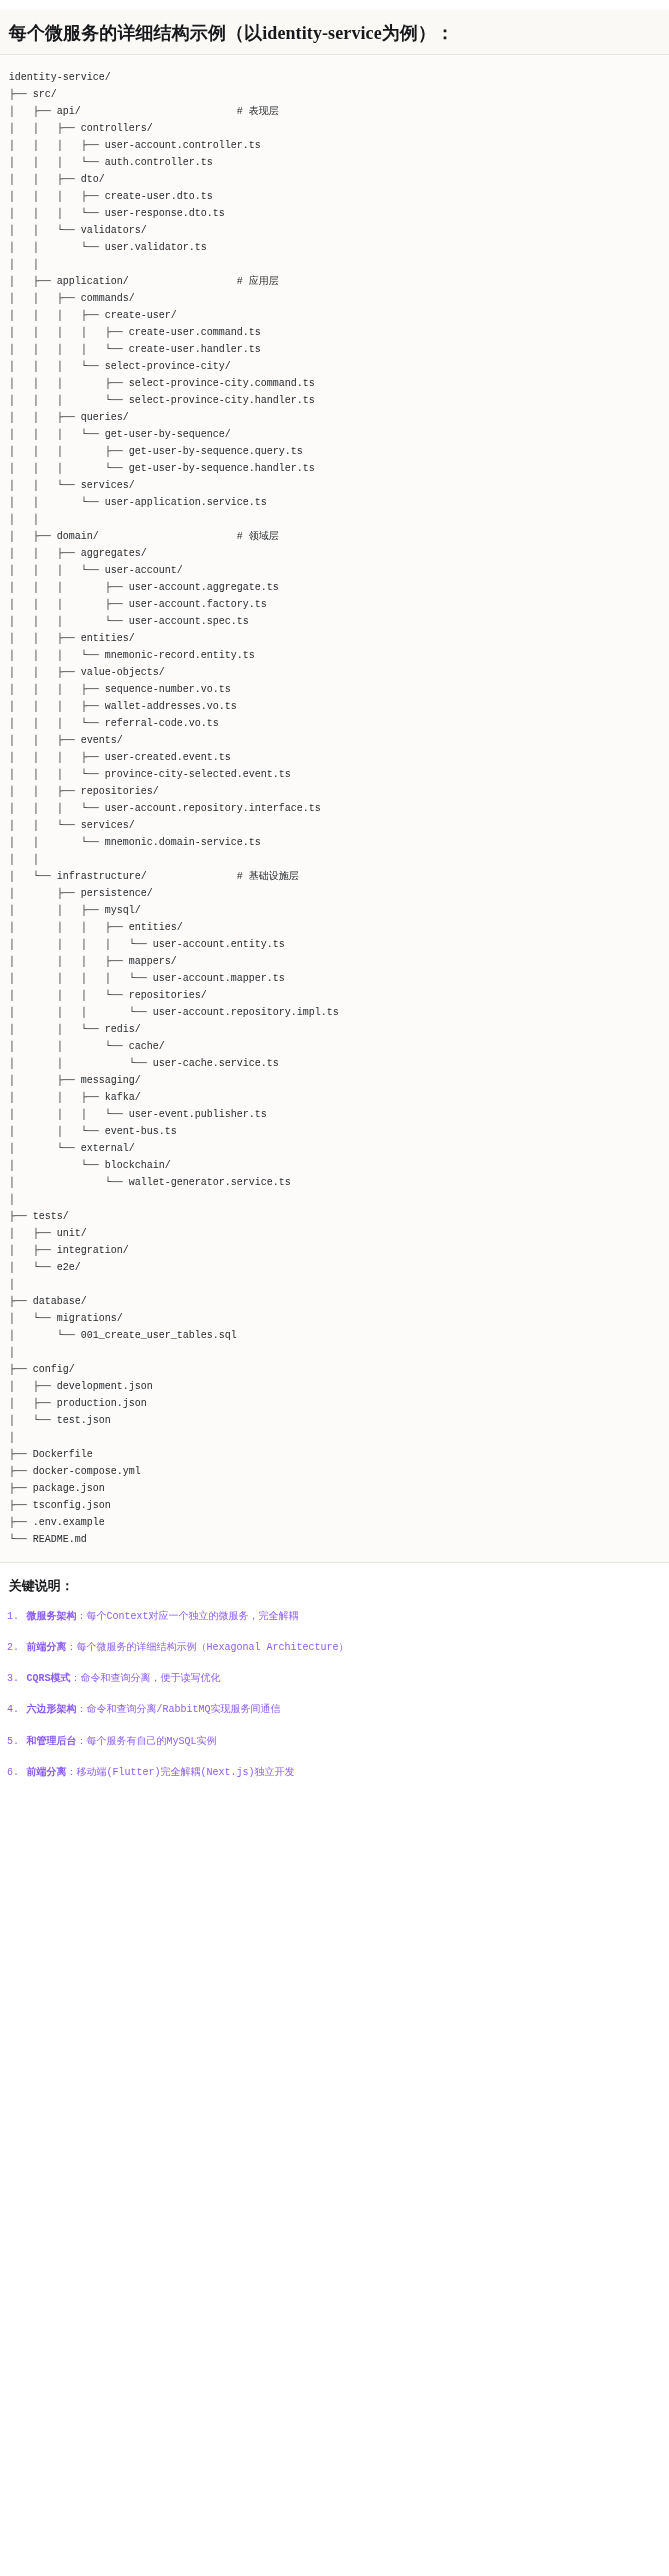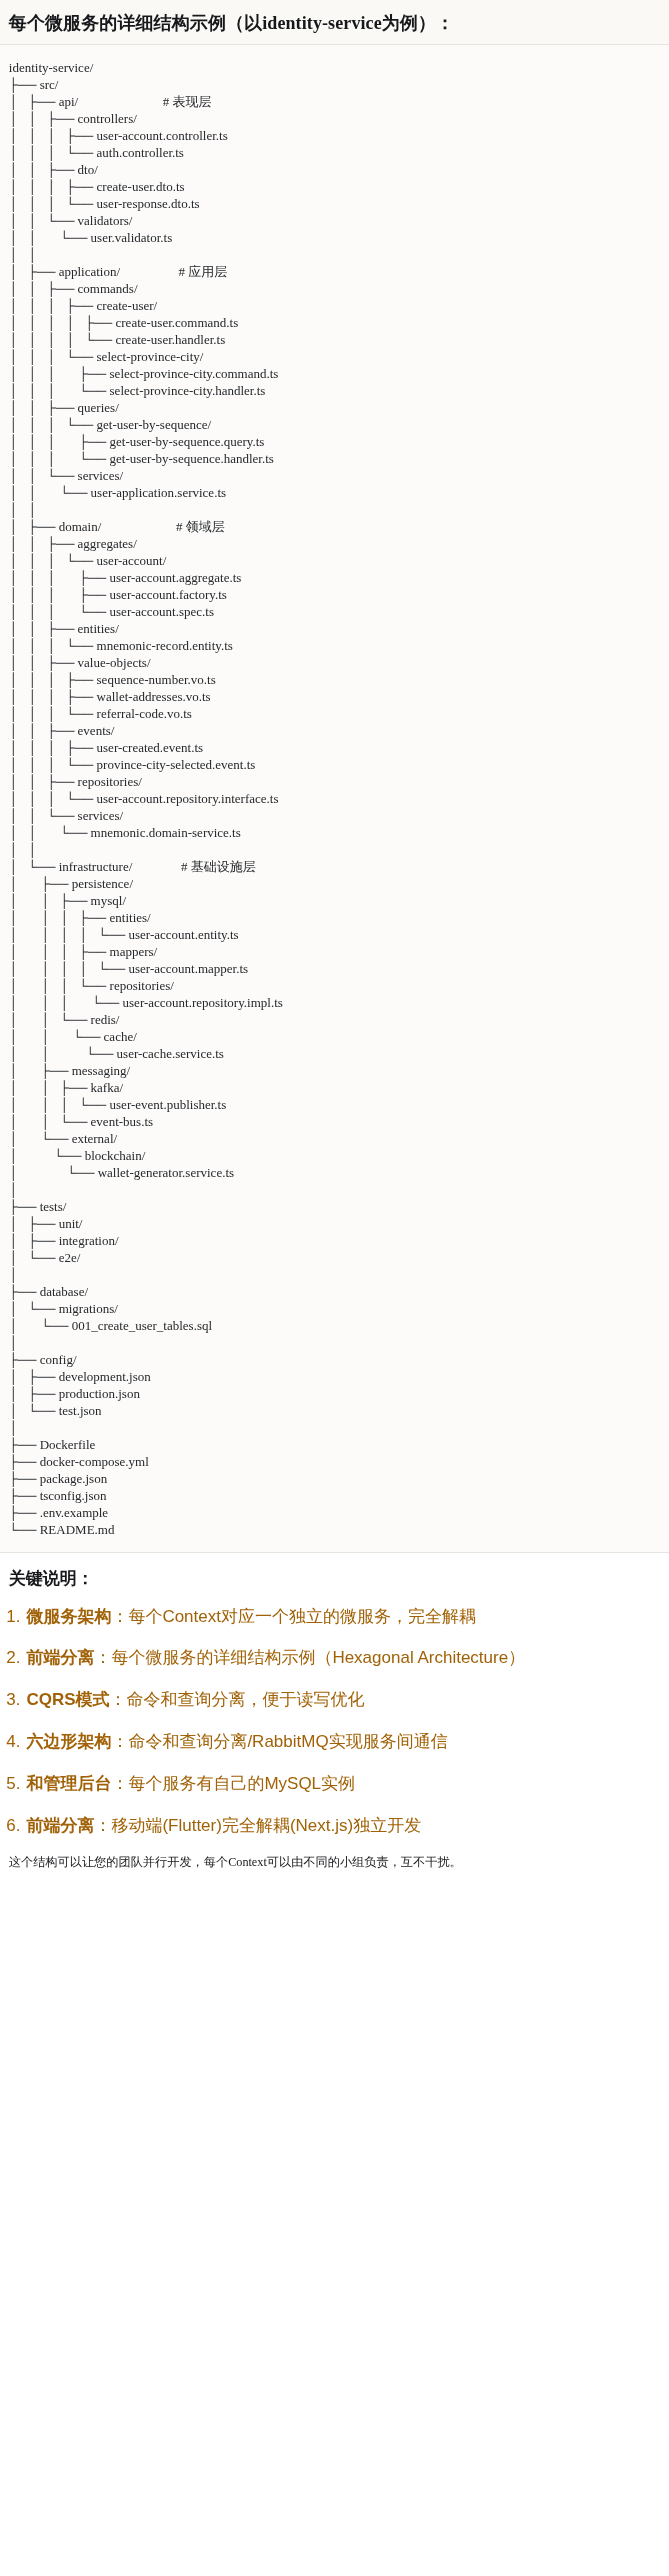--- a/index.html
+++ b/index.html
@@ -11,20 +11,21 @@
   body {
     width: 669px;
     font-family: "Liberation Sans", sans-serif;
     color: #1f2328;
     -webkit-font-smoothing: antialiased;
   }
   .page {
     width: 669px;
     box-sizing: border-box;
     background: #ffffff;
+    margin-top: 10px;
   }
 
   
   .doc-title {
     margin: 0;
     padding: 11.3px 11.3px 8.8px 8.8px;
     font-family: "Liberation Serif", serif;
     font-size: 18px;
     font-weight: 700;
     line-height: 1.35;
@@ -37,48 +38,48 @@
   
   .code-block {
     background: #fcfbf9;
     border-bottom: 0.6px solid #e6e4df;
     padding: 13.8px 0 13.8px 0;
     overflow: hidden;
   }
   pre.tree {
     margin: 0;
     padding: 0 10px 0 8.8px;
-    font-family: Liberation Serif, serif;
-    font-size: 13px;
+    font-family: Liberation Mono, monospace;
+    font-size: 10px;
     line-height: 17px;
     color: #25282c;
     white-space: pre;
     tab-size: 4;
   }
 
   
   .notes {
     padding: 13.8px 8.8px 6.3px 8.8px;
     background: #ffffff;
   }
   .notes-title {
     margin: 0 0 13.8px 0;
     font-family: Liberation Serif, serif;
-    font-size: 17px;
+    font-size: 13px;
     font-weight: 700;
     color: #17181b;
   }
   ol.points {
     margin: 0;
     padding: 0 0 0 16.3px;
     list-style: decimal;
-    font-family: Liberation Sans, sans-serif;
-    font-size: 17px;
+    font-family: Liberation Mono, monospace;
+    font-size: 10px;
     line-height: 1.5;
-    color: #a16207;
+    color: #8b5cf6;
   }
   ol.points > li {
     margin: 0 0 16.3px 0;
     padding-left: 1.3px;
   }
   ol.points > li:last-child { margin-bottom: 15px; }
   ol.points b {
     font-weight: 700;
   }
   .closing {
@@ -204,17 +205,16 @@
         <b>六边形架构</b><span>：</span><span>命令和查询分离/RabbitMQ实现服务间通信</span>
       </li>
       <li>
         <b>和管理后台</b><span>：</span><span>每个服务有自己的MySQL实例</span>
       </li>
       <li>
         <b>前端分离</b><span>：</span><span>移动端(Flutter)完全解耦(Next.js)独立开发</span>
       </li>
     </ol>
 
-    <p class="closing">这个结构可以让您的团队并行开发，每个Context可以由不同的小组负责，互不干扰。</p>
   </div>
 
 </div>
 
 
 </body></html>

